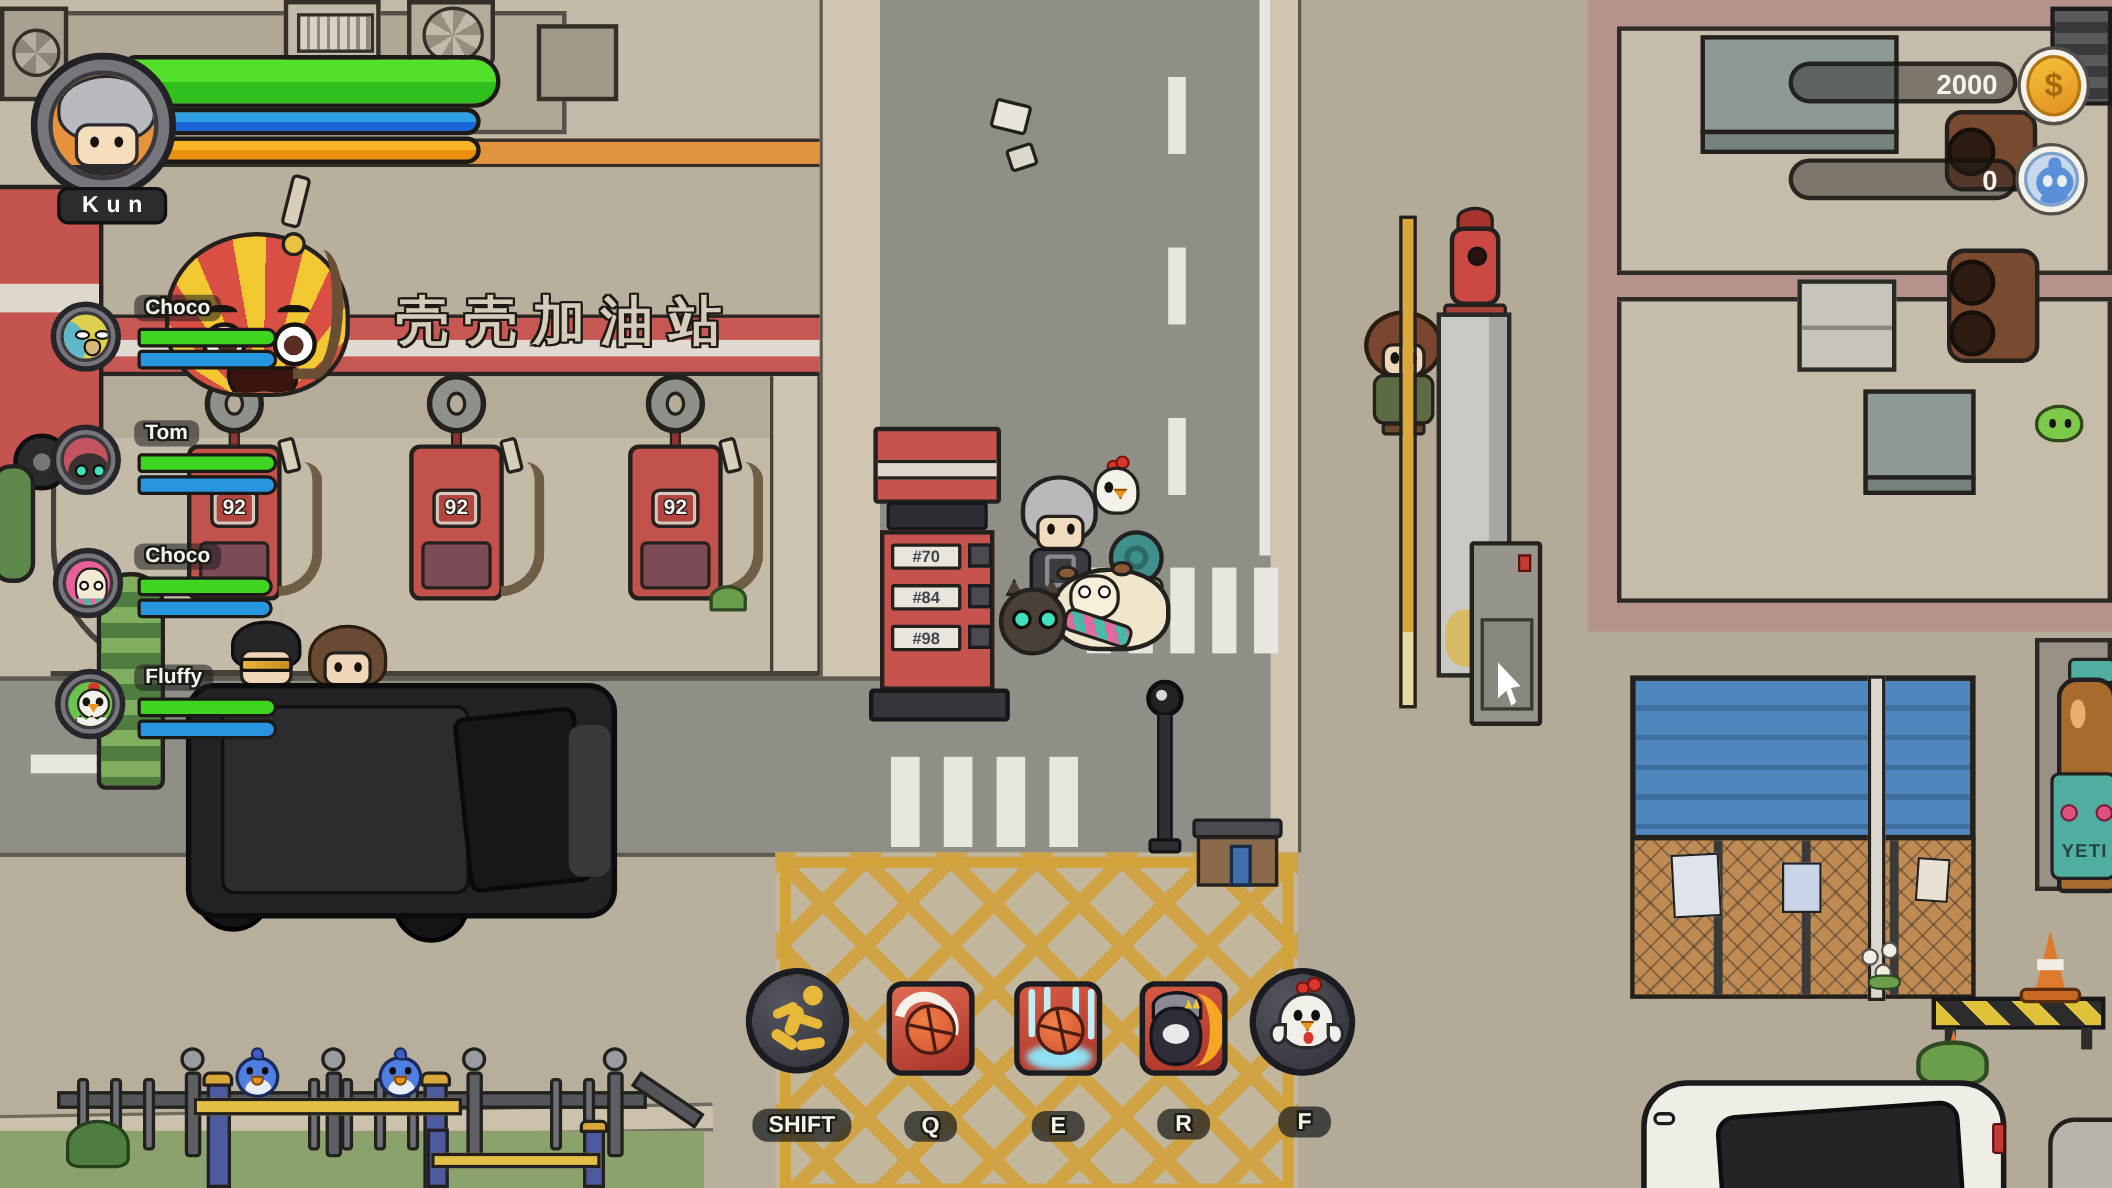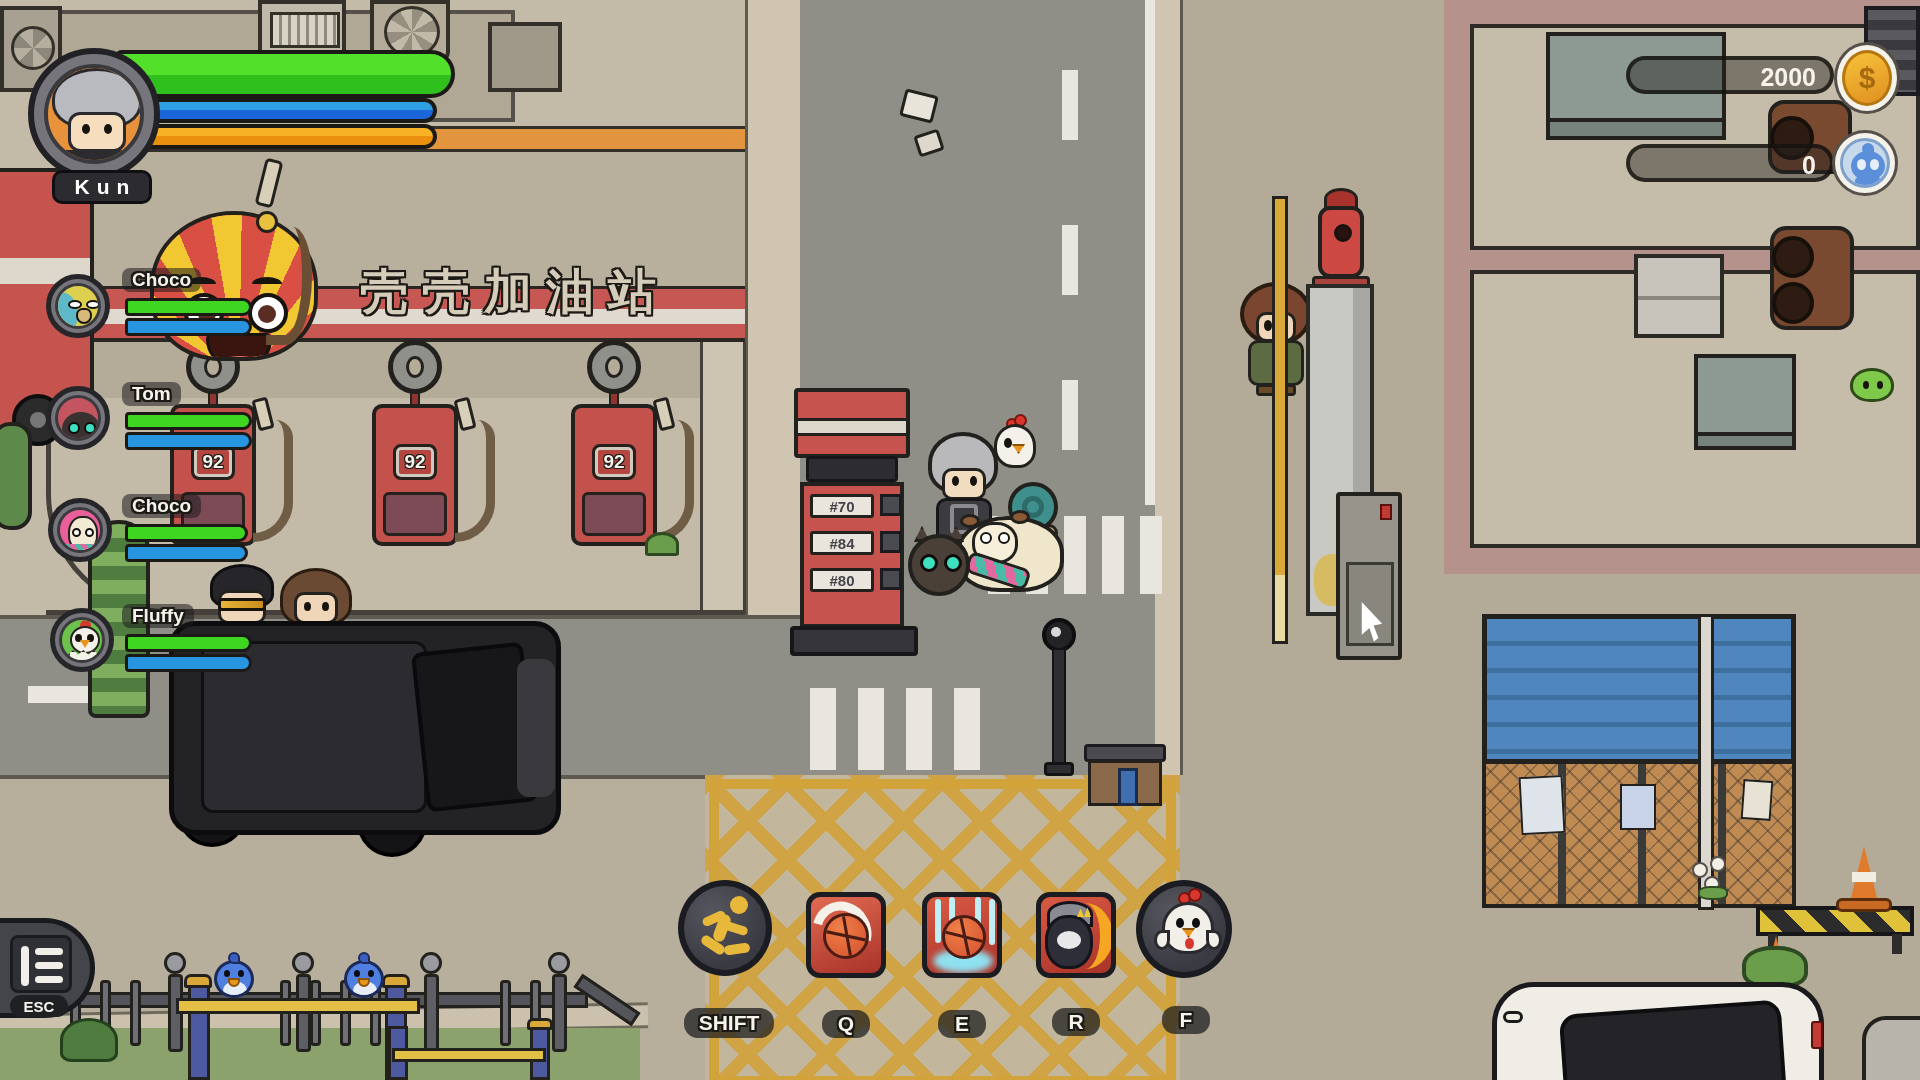--- a/index.html
+++ b/index.html
@@ -166,21 +166,21 @@
   <div class="a" style="left:794px;top:388px;width:124px;height:272px;">
     <div class="a" style="left:0;top:0;width:116px;height:70px;background:#c6534e;border:4px solid #23211d;border-radius:4px;">
       <div class="a" style="left:0;top:26px;width:108px;height:18px;background:#ded7cc;border-top:3px solid #23211d;border-bottom:3px solid #23211d;"></div>
     </div>
     <div class="a" style="left:12px;top:68px;width:92px;height:26px;background:#2c2c32;border:3px solid #17171a;border-radius:4px;"></div>
     <div class="a" style="left:6px;top:94px;width:104px;height:146px;background:#c6534e;border:4px solid #23211d;"></div>
     <div class="a cen" style="left:16px;top:106px;width:64px;height:24px;background:#e9e4dc;border:3px solid #23211d;border-radius:3px;font-size:15px;font-weight:800;color:#44444a;">#70</div>
     <div class="a" style="left:86px;top:106px;width:22px;height:22px;background:#4a4b50;border:3px solid #1c1c20;"></div>
     <div class="a cen" style="left:16px;top:143px;width:64px;height:24px;background:#e9e4dc;border:3px solid #23211d;border-radius:3px;font-size:15px;font-weight:800;color:#44444a;">#84</div>
     <div class="a" style="left:86px;top:143px;width:22px;height:22px;background:#4a4b50;border:3px solid #1c1c20;"></div>
-    <div class="a cen" style="left:16px;top:180px;width:64px;height:24px;background:#e9e4dc;border:3px solid #23211d;border-radius:3px;font-size:15px;font-weight:800;color:#44444a;">#80</div>
+    <div class="a cen" style="left:16px;top:180px;width:64px;height:24px;background:#e9e4dc;border:3px solid #23211d;border-radius:3px;font-size:15px;font-weight:800;color:#44444a;">#98</div>
     <div class="a" style="left:86px;top:180px;width:22px;height:22px;background:#4a4b50;border:3px solid #1c1c20;"></div>
     <div class="a" style="left:-4px;top:238px;width:128px;height:30px;background:#35353b;border:4px solid #17171a;border-radius:4px;"></div>
   </div>
 
   <div class="a" style="left:908px;top:418px;width:170px;height:185px;">
     <div class="a" style="left:18px;top:14px;width:76px;height:120px;">
       <div class="a" style="left:2px;top:0;width:70px;height:62px;background:#b9b9bc;border:4px solid #23211d;border-radius:50% 50% 40% 40%;"></div>
       <div class="a" style="left:16px;top:36px;width:44px;height:32px;background:#f2dcc0;border:3px solid #23211d;border-radius:10px;"></div>
       <div class="a" style="left:26px;top:44px;width:7px;height:10px;background:#17140f;border-radius:50%;"></div>
       <div class="a" style="left:44px;top:44px;width:7px;height:10px;background:#17140f;border-radius:50%;"></div>
@@ -286,20 +286,31 @@
       repeating-linear-gradient(-45deg,transparent 0 12px,rgba(40,40,40,.35) 12px 14px);"></div>
     <div class="a" style="left:72px;top:0;width:8px;height:140px;background:#3a3a38;"></div>
     <div class="a" style="left:152px;top:0;width:8px;height:140px;background:#3a3a38;"></div>
     <div class="a" style="left:232px;top:0;width:8px;height:140px;background:#3a3a38;"></div>
     <div class="a" style="left:34px;top:12px;width:44px;height:58px;background:#dfe4ea;border:2px solid #23211d;transform:rotate(-3deg);"></div>
     <div class="a" style="left:134px;top:20px;width:36px;height:46px;background:#c9d4e8;border:2px solid #23211d;"></div>
     <div class="a" style="left:256px;top:16px;width:30px;height:40px;background:#e8e2d4;border:2px solid #23211d;transform:rotate(4deg);"></div>
   </div>
   <div class="a" style="left:1698px;top:614px;width:16px;height:296px;background:#dcd8d0;border:3px solid #23211d;"></div>
 
+  <div class="a" style="left:1850px;top:580px;width:70px;height:230px;background:#9a9186;border:4px solid #2a2a26;">
+    <div class="a" style="left:26px;top:14px;width:44px;height:24px;background:#4fae9f;border:3px solid #23211d;border-radius:6px;"></div>
+    <div class="a" style="left:16px;top:32px;width:54px;height:196px;background:#a96a2e;border:4px solid #23211d;border-radius:18px 18px 6px 6px;">
+      <div class="a" style="left:8px;top:16px;width:14px;height:26px;background:#e8b06a;border-radius:50%;"></div>
+    </div>
+    <div class="a" style="left:10px;top:118px;width:60px;height:98px;background:#4fae9f;border:3px solid #23211d;border-radius:8px;">
+      <div class="a" style="left:6px;top:26px;width:16px;height:16px;background:#e0527e;border:2px solid #7a1c3a;border-radius:50%;"></div>
+      <div class="a" style="left:38px;top:26px;width:16px;height:16px;background:#e0527e;border:2px solid #7a1c3a;border-radius:50%;"></div>
+      <div class="a cen" style="left:0;top:56px;width:56px;height:26px;font-size:17px;font-weight:800;color:#24463e;letter-spacing:1px;">YETI</div>
+    </div>
+  </div>
 
   <div class="a" style="left:1756px;top:900px;width:164px;height:56px;">
     <div class="a" style="left:0;top:6px;width:158px;height:30px;background:repeating-linear-gradient(45deg,#e0c23a 0 16px,#2c2c2c 16px 32px);border:4px solid #17171a;"></div>
     <div class="a" style="left:12px;top:34px;width:10px;height:20px;background:#2c2c2c;"></div>
     <div class="a" style="left:136px;top:34px;width:10px;height:20px;background:#2c2c2c;"></div>
   </div>
   <div class="a" style="left:1836px;top:846px;width:56px;height:68px;">
     <div class="a" style="left:6px;top:0;width:44px;height:56px;background:#e07a2c;clip-path:polygon(50% 0,82% 100%,18% 100%);"></div>
     <div class="a" style="left:16px;top:26px;width:24px;height:10px;background:#f2ede2;"></div>
     <div class="a" style="left:0;top:52px;width:56px;height:14px;background:#c96a24;border:3px solid #5a2c0c;border-radius:6px;"></div>
@@ -520,25 +531,14 @@
   <div class="a cen wt ot" style="left:938px;top:1010px;width:48px;height:28px;background:rgba(32,32,34,.75);border-radius:13px;font-size:21px;z-index:40;">
       <span>E</span>
     </div>
   <div class="a cen wt ot" style="left:1052px;top:1008px;width:48px;height:28px;background:rgba(32,32,34,.75);border-radius:13px;font-size:21px;z-index:40;">
       <span>R</span>
     </div>
   <div class="a cen wt ot" style="left:1162px;top:1006px;width:48px;height:28px;background:rgba(32,32,34,.75);border-radius:13px;font-size:21px;z-index:40;">
       <span>F</span>
     </div>
 
-  <div class="a" style="left:0;top:918px;width:95px;height:100px;background:#44454b;border:5px solid #191a1e;border-left:none;border-radius:0 50px 50px 0;z-index:40;">
-    <div class="a" style="left:10px;top:12px;width:62px;height:58px;background:#303137;border:3px solid #1b1c20;border-radius:8px;">
-      <div class="a" style="left:8px;top:8px;width:8px;height:40px;background:#f2efe8;border-radius:4px;"></div>
-      <div class="a" style="left:22px;top:10px;width:28px;height:7px;background:#f2efe8;border-radius:4px;"></div>
-      <div class="a" style="left:22px;top:24px;width:28px;height:7px;background:#f2efe8;border-radius:4px;"></div>
-      <div class="a" style="left:22px;top:38px;width:28px;height:7px;background:#f2efe8;border-radius:4px;"></div>
-    </div>
-    <div class="a cen wt" style="left:10px;top:72px;width:58px;height:22px;background:#1f2024;border-radius:11px;font-size:15px;">
-      <span>ESC</span>
-    </div>
-  </div>
 
 </div>
 
 </body></html>

